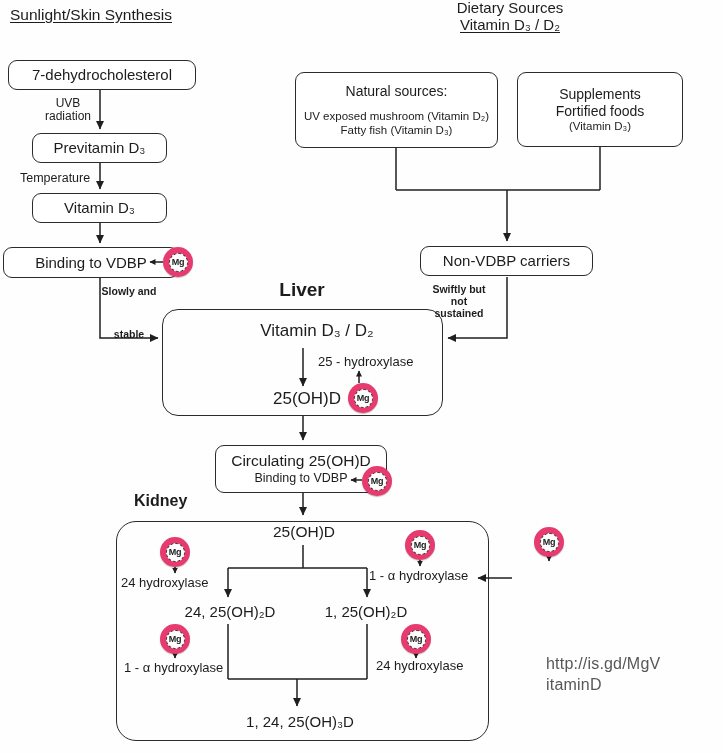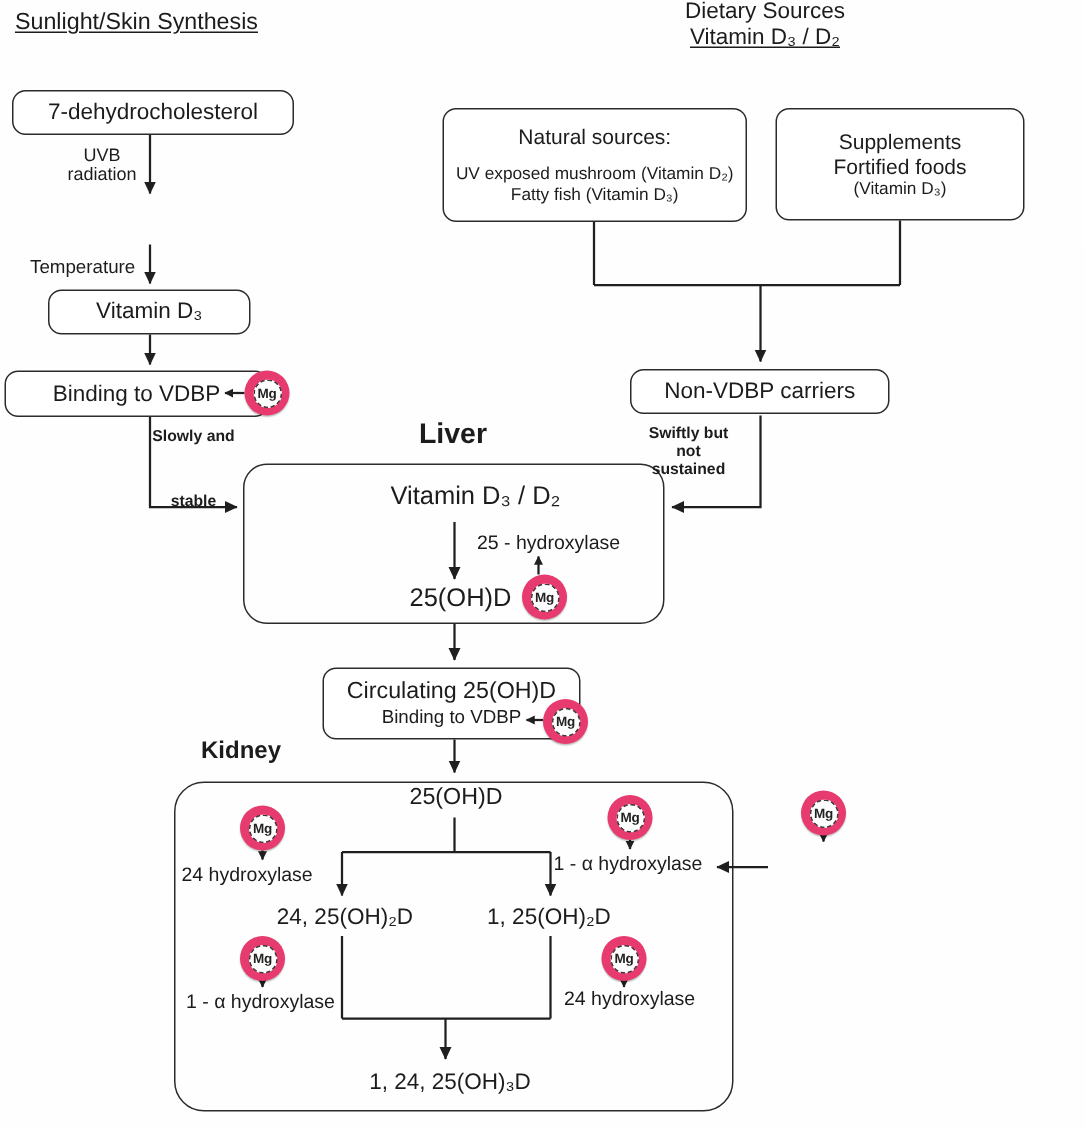--- a/index.html
+++ b/index.html
@@ -89,20 +89,23 @@
     <span class="und" style="display:block;">Vitamin D₃ / D₂</span>
   </div>
 
   <div class="bx" style="left:8px;top:60px;width:188px;height:30px;font-size:15px;">
     <span>7-dehydrocholesterol</span>
   </div>
   <div class="lbl ctr" style="left:40px;top:97px;width:56px;font-size:12px;">
     <span style="display:block;">UVB</span>
     <span style="display:block;">radiation</span>
   </div>
+  <div class="bx" style="left:32px;top:133px;width:135px;height:30px;font-size:15px;">
+    <span>Previtamin D₃</span>
+  </div>
   <div class="lbl" style="left:20px;top:171px;font-size:12.5px;">Temperature</div>
   <div class="bx" style="left:32px;top:193px;width:135px;height:30px;font-size:15px;">
     <span>Vitamin D₃</span>
   </div>
   <div class="bx" style="left:3px;top:247px;width:176px;height:31px;font-size:15px;">
     <span>Binding to VDBP</span>
   </div>
   <div class="lbl ctr bold" style="left:98px;top:286px;width:62px;font-size:10.5px;">
     <span style="display:block;">Slowly and</span>
     <span style="display:block;margin-top:31px;">stable</span>
@@ -167,14 +170,18 @@
   <div class="mg" style="left:534px;top:527px;">
       <span class="inner">Mg</span>
     </div>
   <div class="mg" style="left:160px;top:624px;">
       <span class="inner">Mg</span>
     </div>
   <div class="mg" style="left:401px;top:624px;">
       <span class="inner">Mg</span>
     </div>
 
+  <div class="watermark" style="left:546px;top:653px;">
+    <span style="display:block;">http://is.gd/MgV</span>
+    <span style="display:block;">itaminD</span>
+  </div>
 
 </div>
 
 </body></html>

